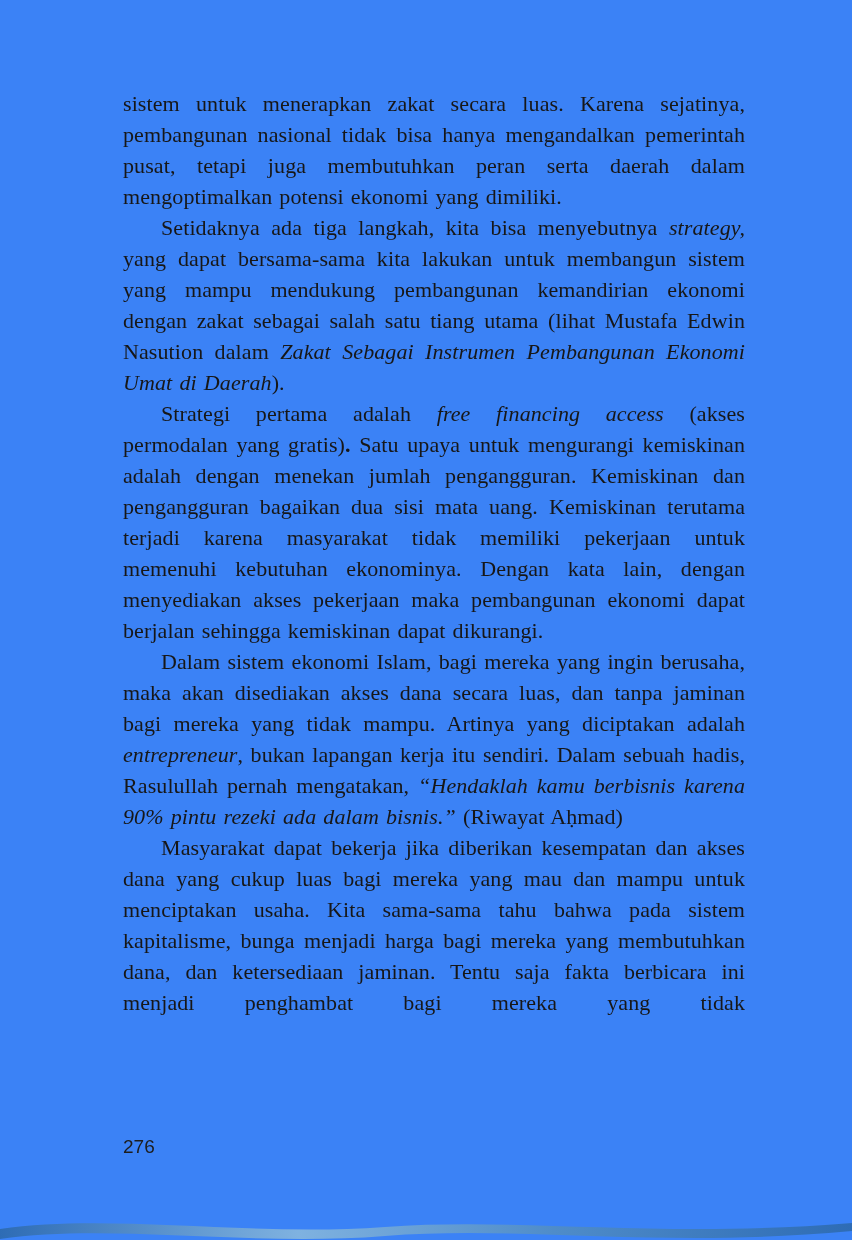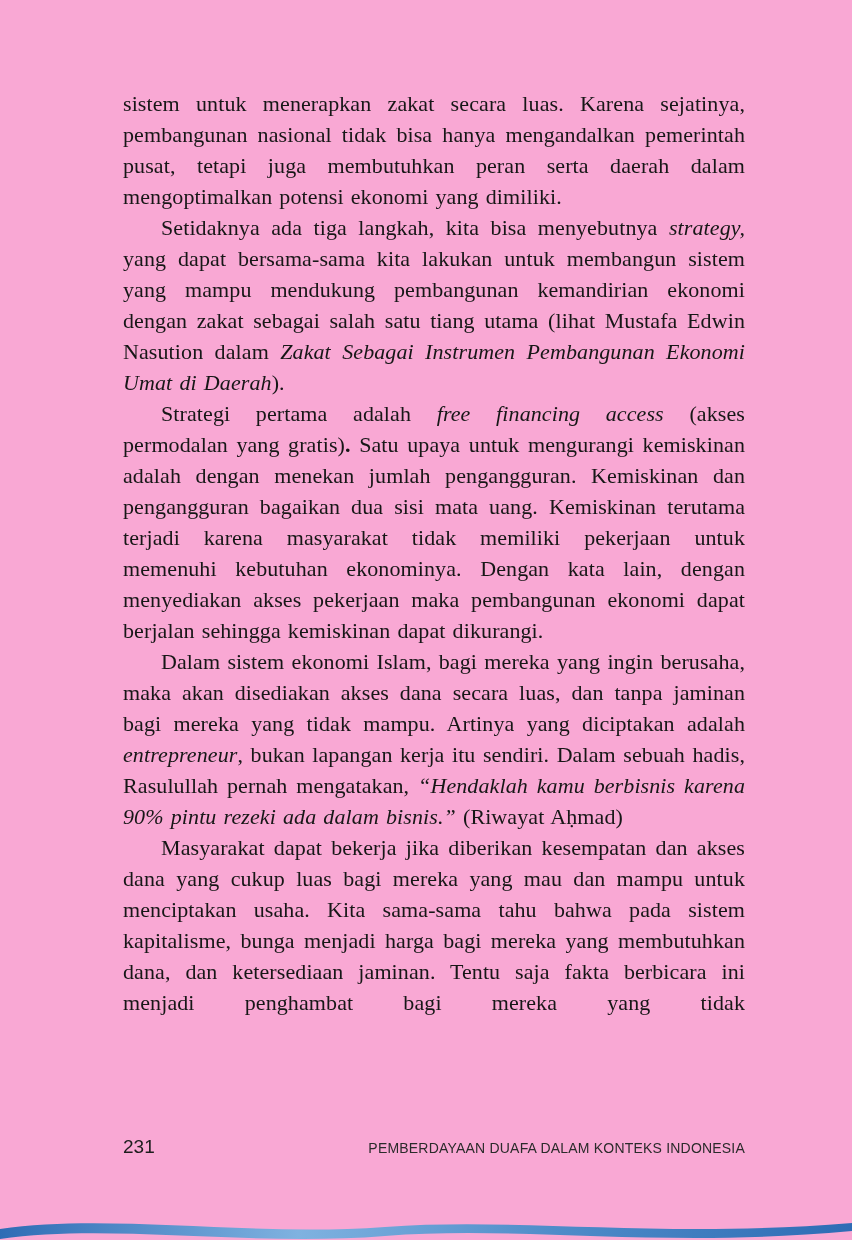--- a/index.html
+++ b/index.html
@@ -4,21 +4,21 @@
 <style>
   html, body {
     margin: 0;
     padding: 0;
     background: #ffffff;
   }
   .page {
     position: relative;
     width: 852px;
     height: 1240px;
-    background: #f9a8d4;
+    background: #3b82f6;
     overflow: hidden;
     font-family: "Liberation Serif", serif;
     color: #171717;
   }
   .text-block {
     position: absolute;
     left: 123px;
     top: 88px;
     width: 622px;
   }
@@ -69,22 +69,21 @@
 
   <main class="text-block" id="paragraphs">
       <p class="no-indent"><span>sistem untuk menerapkan zakat secara luas. Karena sejatinya, pembangunan nasional tidak bisa hanya mengandalkan pemerintah pusat, tetapi juga membutuhkan peran serta daerah dalam mengoptimalkan potensi ekonomi yang dimiliki.</span></p>
       <p class="indent"><span>Setidaknya ada tiga langkah, kita bisa menyebutnya </span><span class="it">strategy,</span><span> yang dapat bersama-sama kita lakukan untuk membangun sistem yang mampu mendukung pembangunan kemandirian ekonomi dengan zakat sebagai salah satu tiang utama (lihat Mustafa Edwin Nasution dalam </span><span class="it">Zakat Sebagai Instrumen Pembangunan Ekonomi Umat di Daerah</span><span>).</span></p>
       <p class="indent"><span>Strategi pertama adalah </span><span class="it">free financing access</span><span> (akses permodalan yang gratis)</span><span class="bd">.</span><span> Satu upaya untuk mengurangi kemiskinan adalah dengan menekan jumlah pengangguran. Kemiskinan dan pengangguran bagaikan dua sisi mata uang. Kemiskinan terutama terjadi karena masyarakat tidak memiliki pekerjaan untuk memenuhi kebutuhan ekonominya. Dengan kata lain, dengan menyediakan akses pekerjaan maka pembangunan ekonomi dapat berjalan sehingga kemiskinan dapat dikurangi.</span></p>
       <p class="indent"><span>Dalam sistem ekonomi Islam, bagi mereka yang ingin berusaha, maka akan disediakan akses dana secara luas, dan tanpa jaminan bagi mereka yang tidak mampu. Artinya yang diciptakan adalah </span><span class="it">entrepreneur</span><span>, bukan lapangan kerja itu sendiri. Dalam sebuah hadis, Rasulullah pernah mengatakan, </span><span class="it">“Hendaklah kamu berbisnis karena 90% pintu rezeki ada dalam bisnis.”</span><span> (Riwayat Aḥmad)</span></p>
       <p class="indent continues"><span>Masyarakat dapat bekerja jika diberikan kesempatan dan akses dana yang cukup luas bagi mereka yang mau dan mampu untuk menciptakan usaha. Kita sama-sama tahu bahwa pada sistem kapitalisme, bunga menjadi harga bagi mereka yang membutuhkan dana, dan ketersediaan jaminan. Tentu saja fakta berbicara ini menjadi penghambat bagi mereka yang tidak</span></p>
     </main>
 
   <div class="footer-row">
-    <span class="page-number">231</span>
-    <span class="running-title">PEMBERDAYAAN DUAFA DALAM KONTEKS INDONESIA</span>
+    <span class="page-number">276</span>
   </div>
 
   <svg class="wave-decoration" viewBox="0 0 852 30" preserveAspectRatio="none" aria-hidden="true">
     <defs>
       <linearGradient id="waveGrad" x1="0" y1="0" x2="1" y2="0">
         <stop offset="0" stop-color="#2e6cb5"></stop>
         <stop offset="0.35" stop-color="#7fb2e0"></stop>
         <stop offset="0.65" stop-color="#4f8cc9"></stop>
         <stop offset="1" stop-color="#2e6cb5"></stop>
       </linearGradient>

